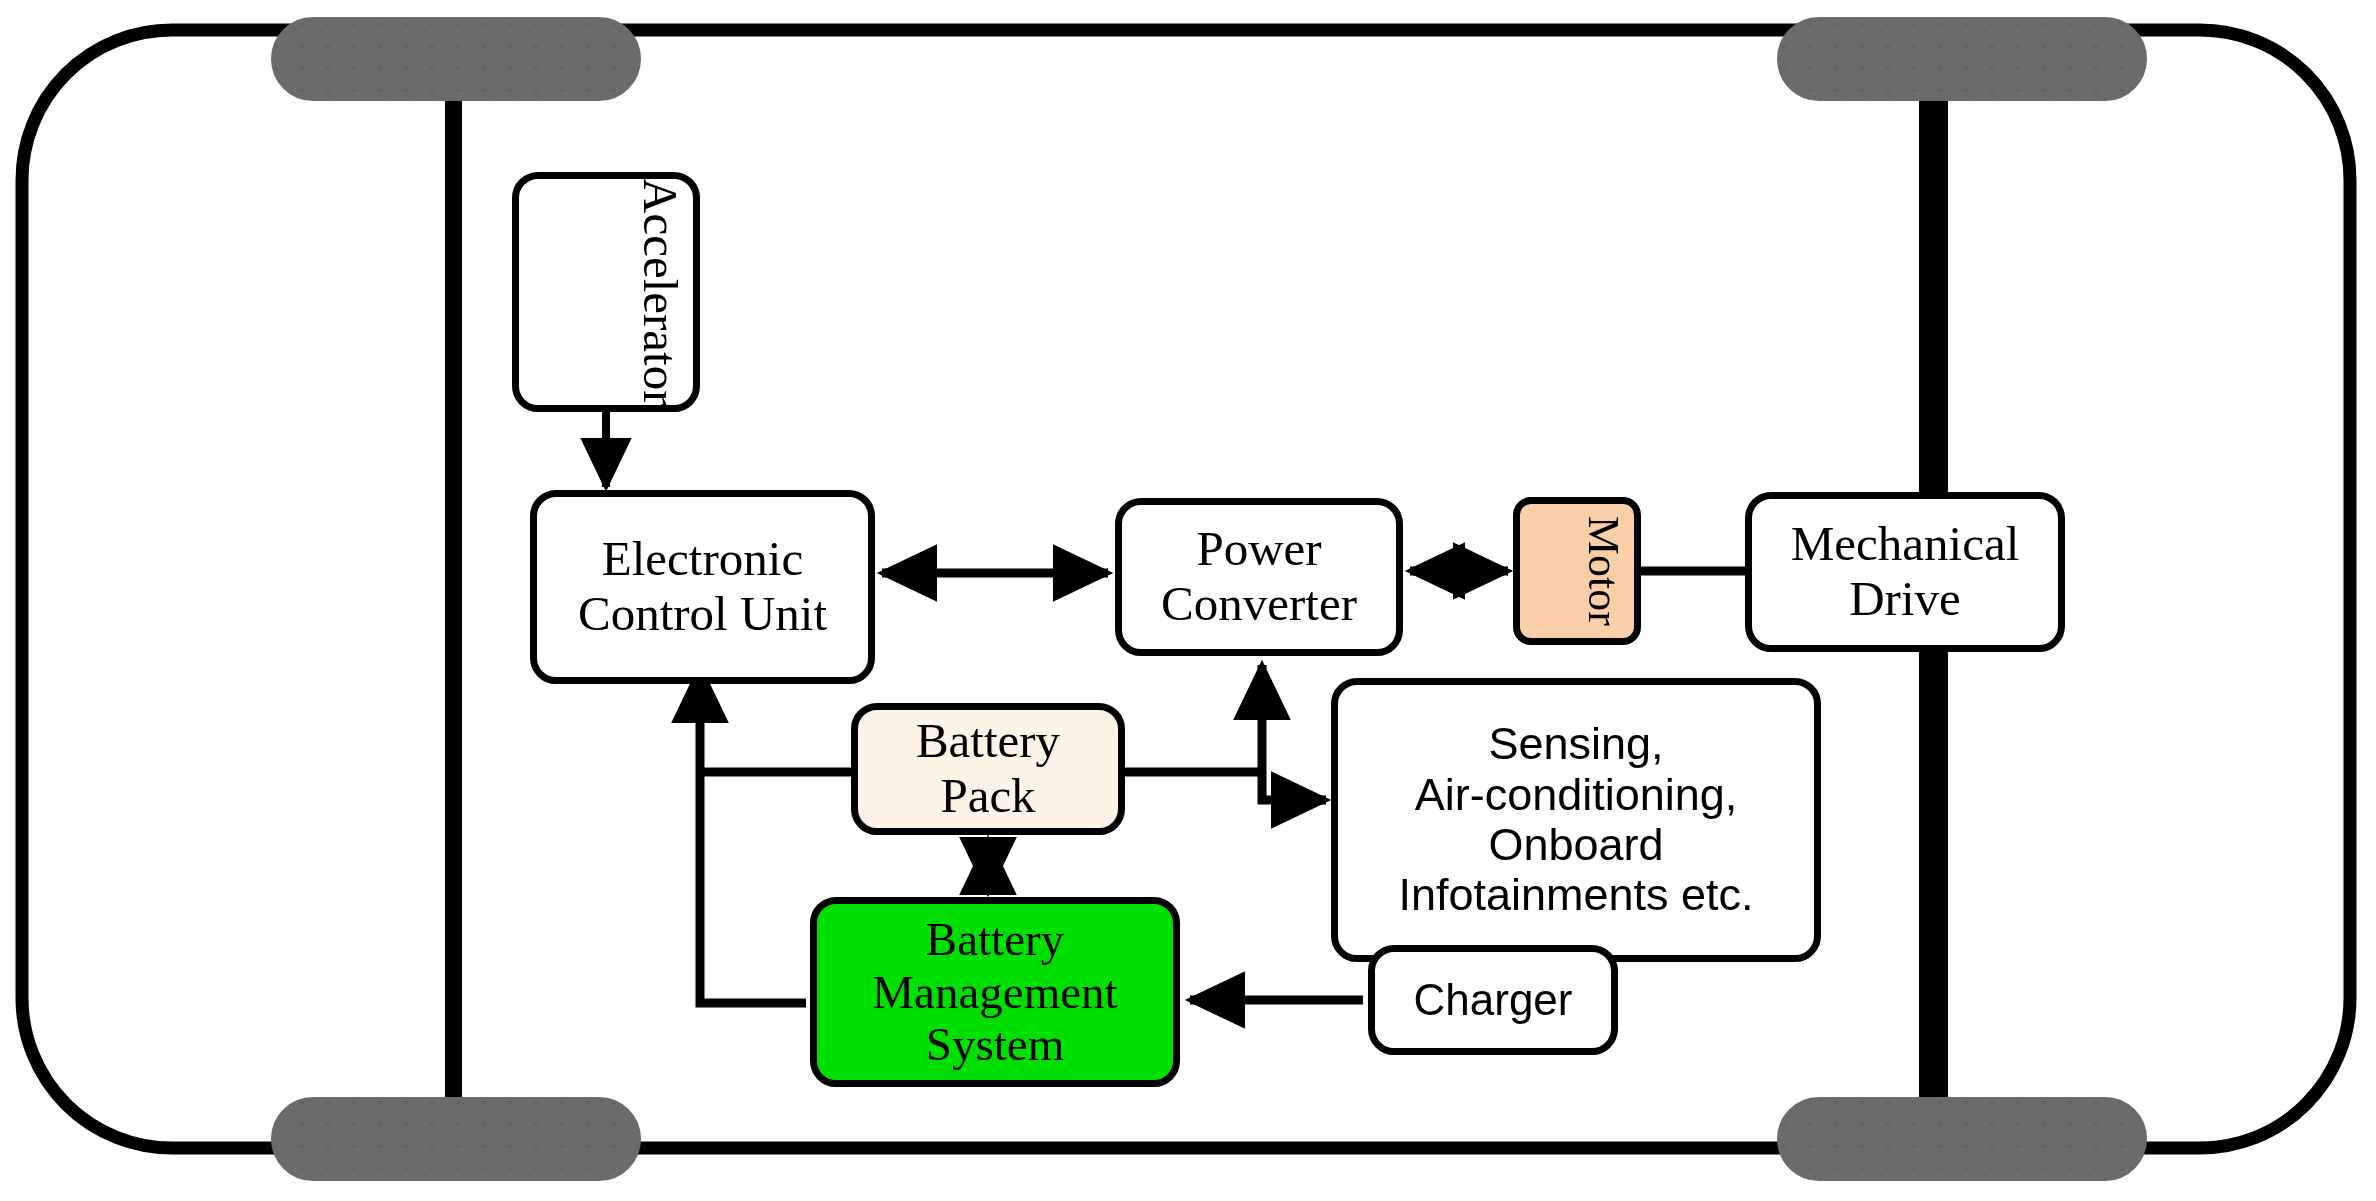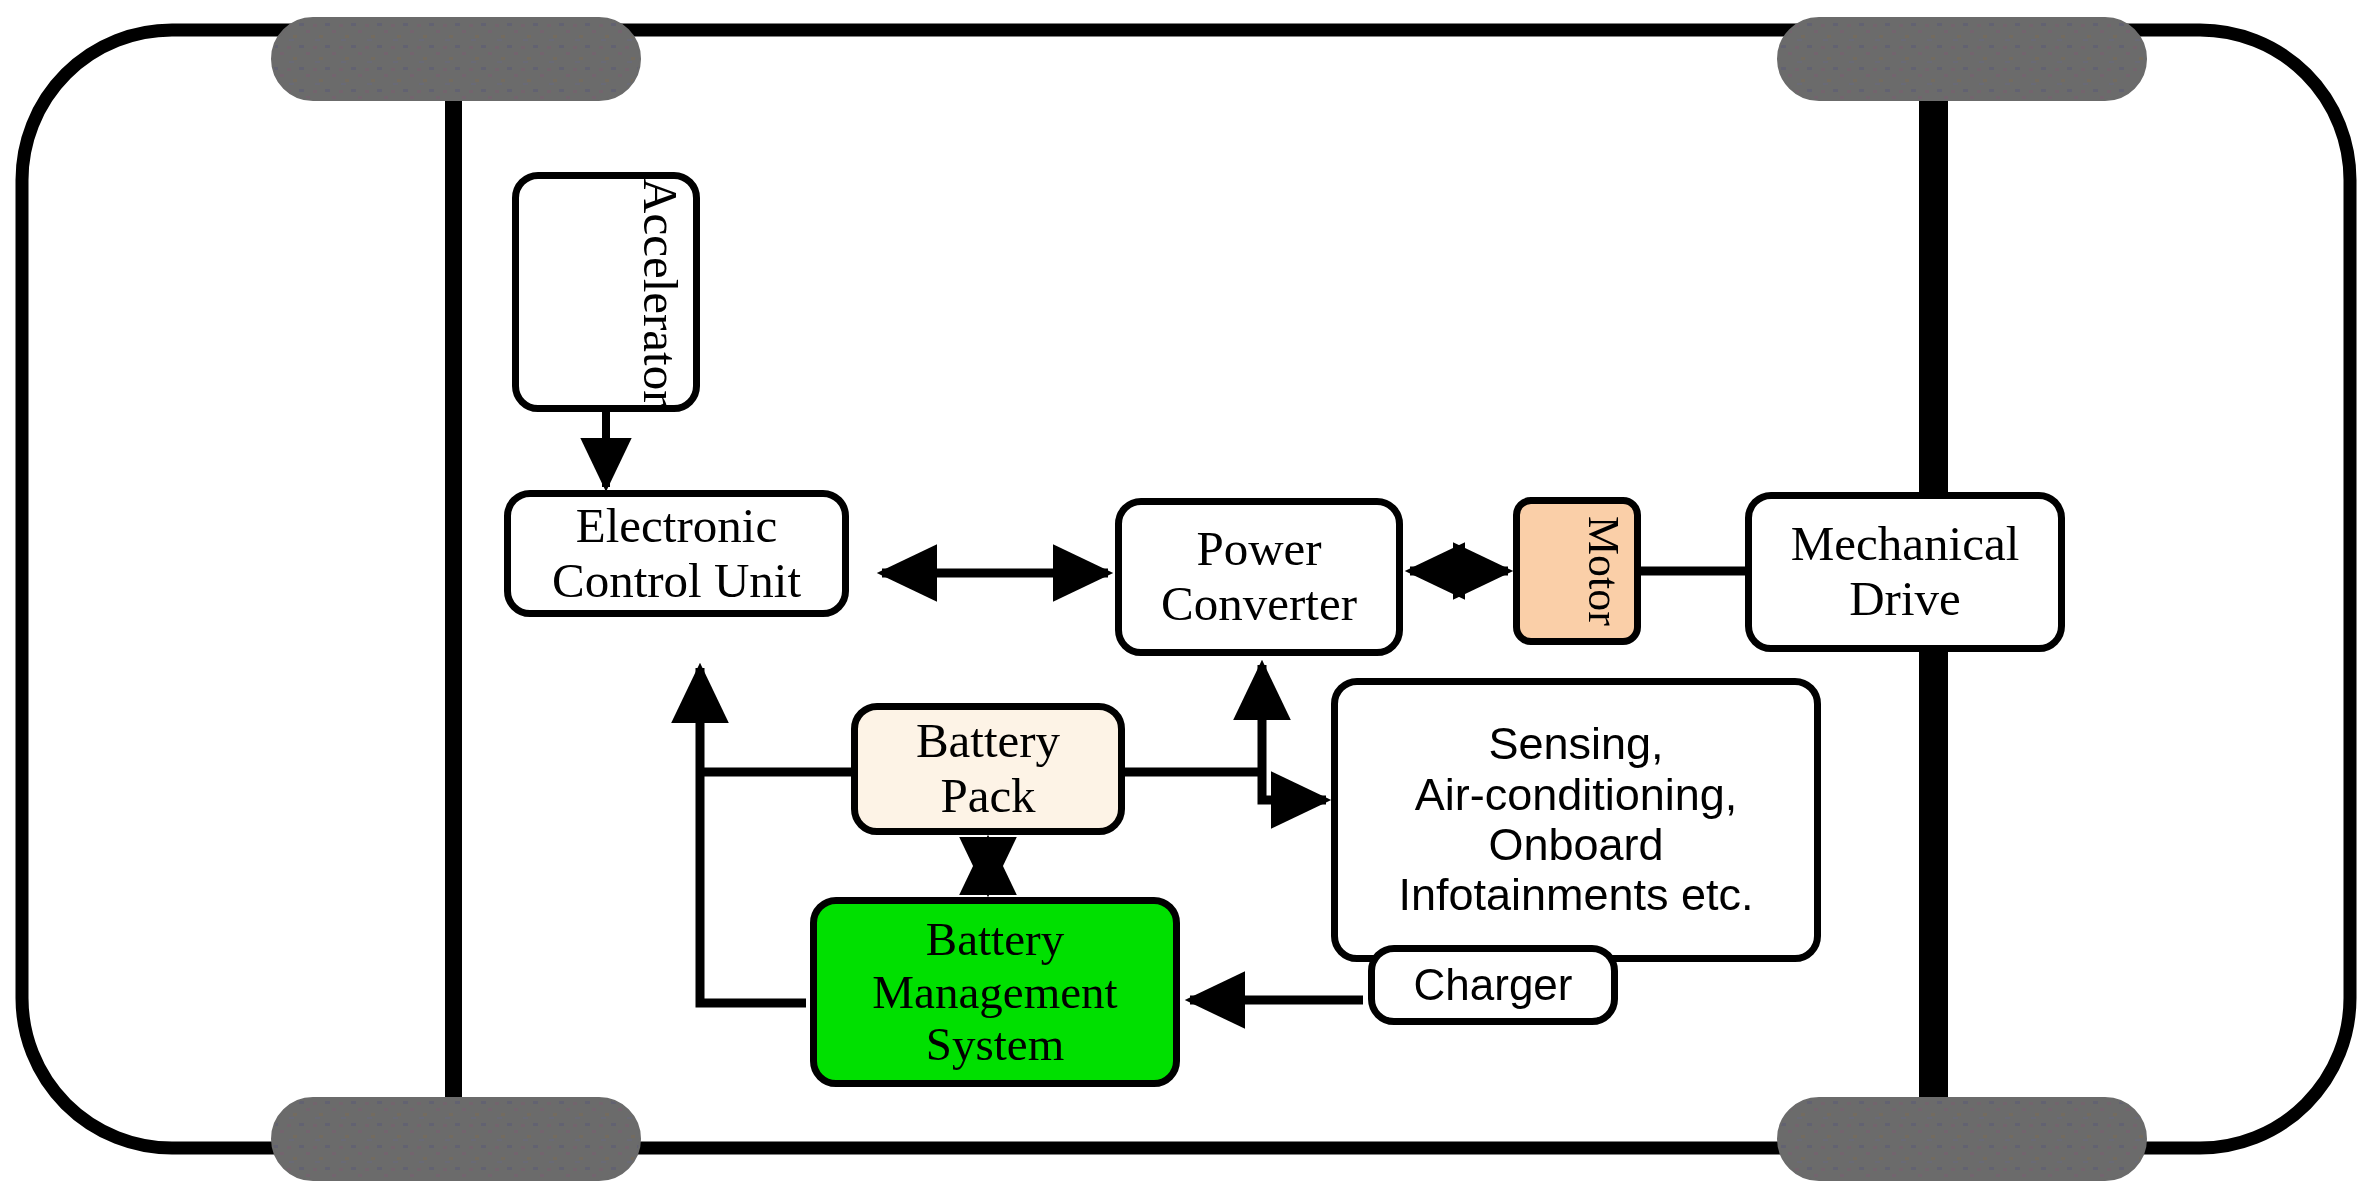--- a/index.html
+++ b/index.html
@@ -61,21 +61,21 @@
     text-orientation: mixed;
     white-space: nowrap;
   }
 
   
   #node-accelerator {
     left: 512px; top: 172px; width: 188px; height: 240px;
     font-size: 49px;
   }
   #node-ecu {
-    left: 504px; top: 490px; width: 345px; height: 127px;
+    left: 530px; top: 490px; width: 345px; height: 194px;
     font-size: 49px;
   }
   #node-power-converter {
     left: 1115px; top: 498px; width: 288px; height: 158px;
     font-size: 49px;
   }
   #node-motor {
     left: 1513px; top: 497px; width: 128px; height: 148px;
     background: #facfa8;
     font-size: 44px;
@@ -94,21 +94,21 @@
   #node-bms {
     left: 810px; top: 897px; width: 370px; height: 190px;
     background: #00e000;
     font-size: 47px;
   }
   #node-auxiliary {
     left: 1331px; top: 678px; width: 490px; height: 284px;
     font-size: 45px;
   }
   #node-charger {
-    left: 1368px; top: 945px; width: 250px; height: 80px;
+    left: 1368px; top: 945px; width: 250px; height: 110px;
     font-size: 44px;
   }
 </style>
 </head>
 <body>
 
 <div id="stage">
 
   <svg id="diagram-svg" viewBox="0 0 2376 1201">
     <defs>

